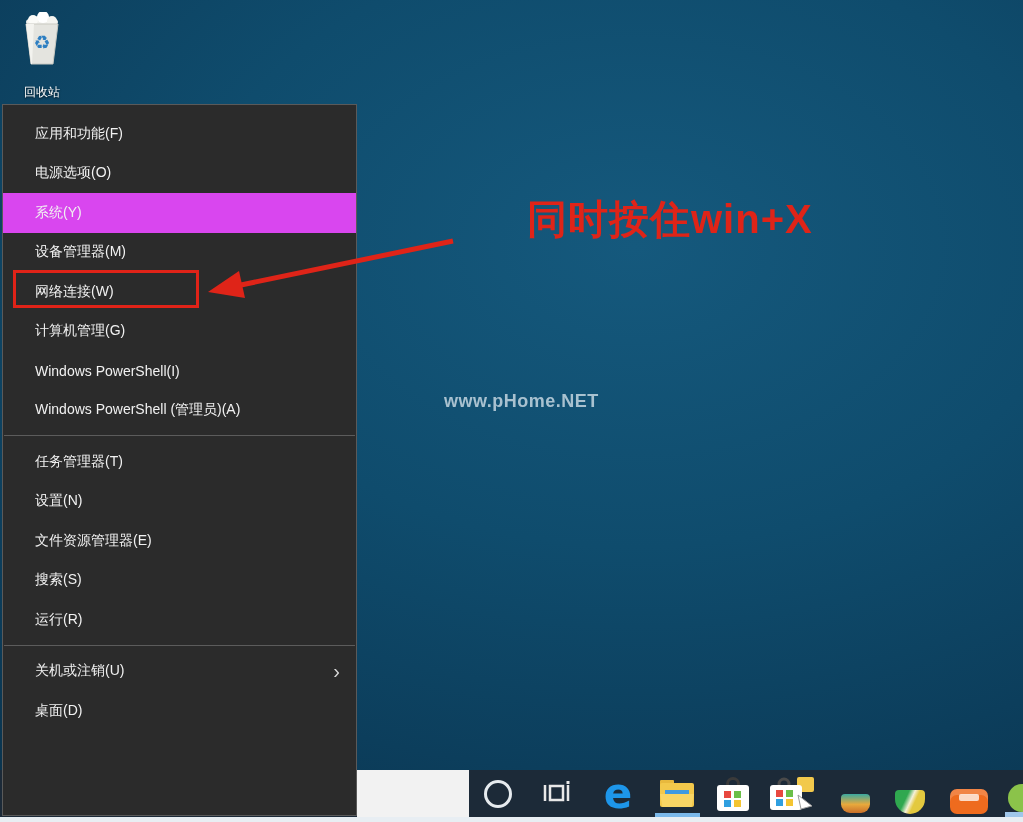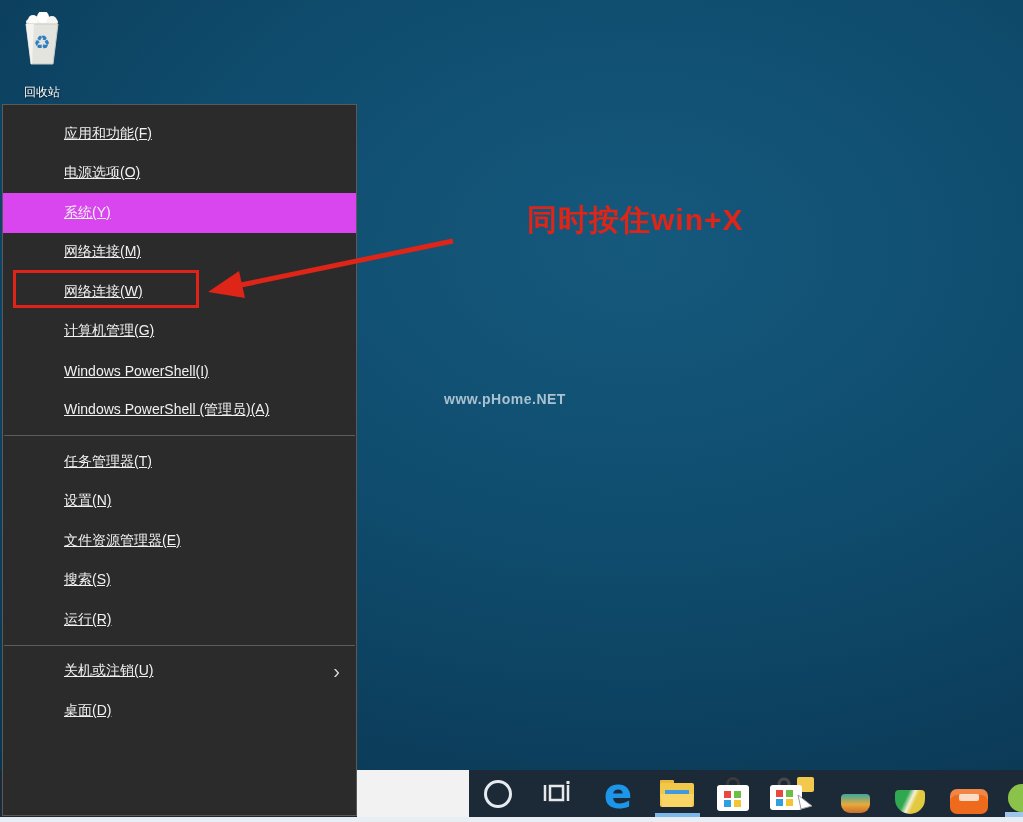--- a/index.html
+++ b/index.html
@@ -11,38 +11,38 @@
   .desktop{
     position:absolute;inset:0;
     background:
       radial-gradient(1100px 750px at 62% 30%, #15597d 0%, #0f4c6d 40%, #0c3e5c 70%, #093049 100%);
   }
   
   .recycle-bin{position:absolute;left:10px;top:12px;width:64px;text-align:center;cursor:default;}
   .recycle-bin .bin-label{display:block;margin-top:12px;font-size:12px;color:#fff;
     text-shadow:0 1px 2px rgba(0,0,0,.8);}
   
-  .watermark{position:absolute;left:444px;top:391px;font-size:14px;font-weight:bold;
+  .watermark{position:absolute;left:444px;top:391px;font-size:18px;font-weight:bold;
     color:rgba(203,219,228,.82);letter-spacing:.5px;text-align:center;}
   
   .winx-menu{position:absolute;left:2px;top:104px;width:355px;height:712px;
     background:#2b2b2b;border:1px solid #5a5a5a;box-sizing:border-box;
     padding-top:9px;z-index:5;}
-  .menu-item{height:39.5px;display:flex;align-items:center;padding-left:61px;
-    font-size:14px;color:#f1f1f1;position:relative;box-sizing:border-box;cursor:default;text-decoration:underline;}
+  .menu-item{height:39.5px;display:flex;align-items:center;padding-left:32px;
+    font-size:14px;color:#f1f1f1;position:relative;box-sizing:border-box;cursor:default;}
   .menu-item.hover{background:#d946ef;}
   .menu-sep{height:1px;background:#5c5c5c;margin:5px 1px 6px 1px;}
   .submenu-chevron{position:absolute;right:16px;top:50%;transform:translateY(-50%);
     font-size:20px;line-height:1;color:#d8d8d8;font-weight:normal;}
   
   .highlight-box{position:absolute;left:13px;top:270px;width:180px;height:32px;
     border:3px solid #e02318;z-index:6;}
   .arrow-layer{position:absolute;inset:0;z-index:7;pointer-events:none;}
   .annotation{position:absolute;left:527px;top:196px;z-index:7;
-    color:#df2418;font-size:30px;font-weight:bold;line-height:47px;letter-spacing:1px;}
+    color:#df2418;font-size:40px;font-weight:bold;line-height:47px;letter-spacing:1px;}
   
   .taskbar{position:absolute;left:0;top:770px;width:1023px;height:52px;background:#1c2a38;z-index:4;}
   .search-box{position:absolute;left:357px;top:0;width:112px;height:47px;background:#f2f2f2;}
   .tb-icon{position:absolute;display:flex;align-items:center;justify-content:center;}
   .cortana-ring{left:484px;top:10px;width:22px;height:22px;border:3px solid #e6ebef;border-radius:50%;}
   .task-view{left:541px;top:9px;width:32px;height:28px;}
   .edge-e{left:598px;top:-1px;width:40px;height:48px;font-size:42px;font-weight:bold;
     color:#1d96ea;font-family:"DejaVu Sans",sans-serif;}
   .explorer{left:657px;top:7px;width:40px;height:34px;}
   .explorer-underline{position:absolute;left:655px;top:43px;width:45px;height:4px;background:#7ab8ea;}
@@ -77,21 +77,21 @@
   </svg>
   <span class="bin-label">回收站</span>
 </div>
 
 <div class="watermark">www.pHome.NET</div>
 
 <div class="winx-menu">
   <div class="menu-item">应用和功能(F)</div>
   <div class="menu-item">电源选项(O)</div>
   <div class="menu-item hover">系统(Y)</div>
-  <div class="menu-item">网络连接(M)</div>
+  <div class="menu-item">设备管理器(M)</div>
   <div class="menu-item">网络连接(W)</div>
   <div class="menu-item">计算机管理(G)</div>
   <div class="menu-item">Windows PowerShell(I)</div>
   <div class="menu-item">Windows PowerShell (管理员)(A)</div>
   <div class="menu-sep"></div>
   <div class="menu-item">任务管理器(T)</div>
   <div class="menu-item">设置(N)</div>
   <div class="menu-item">文件资源管理器(E)</div>
   <div class="menu-item">搜索(S)</div>
   <div class="menu-item">运行(R)</div>

